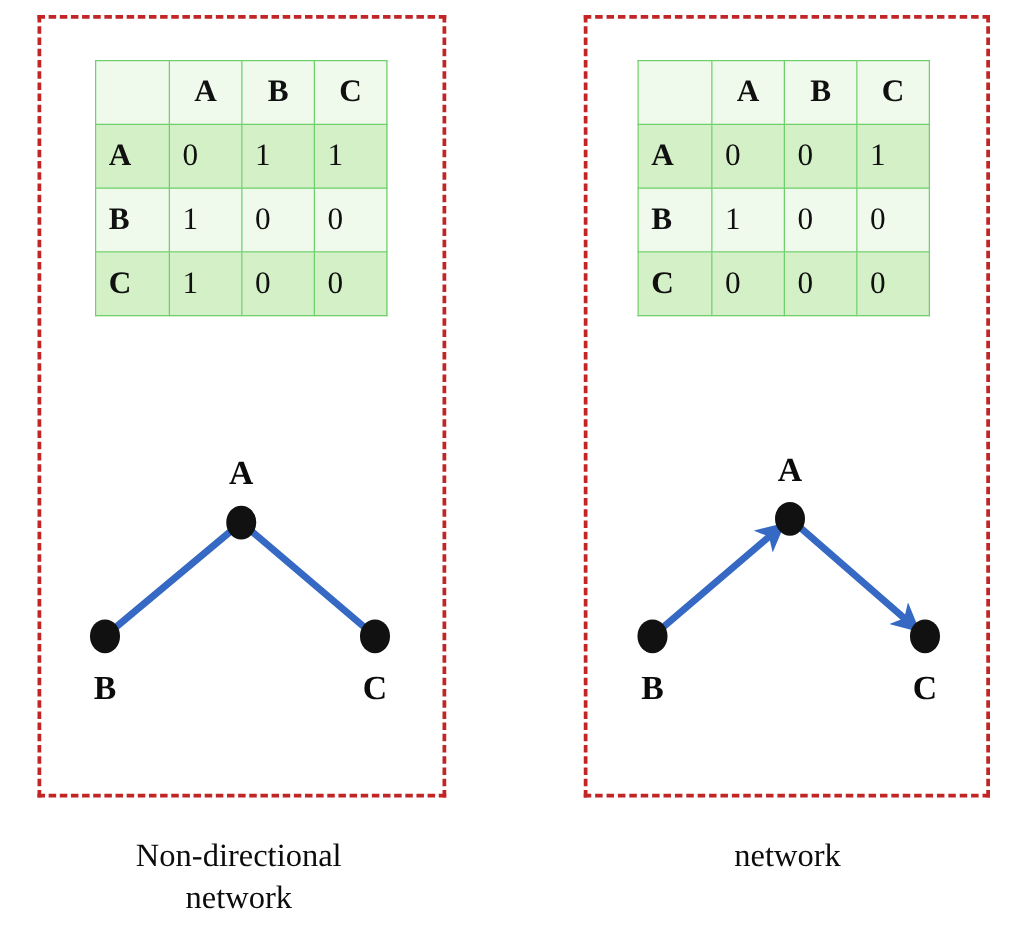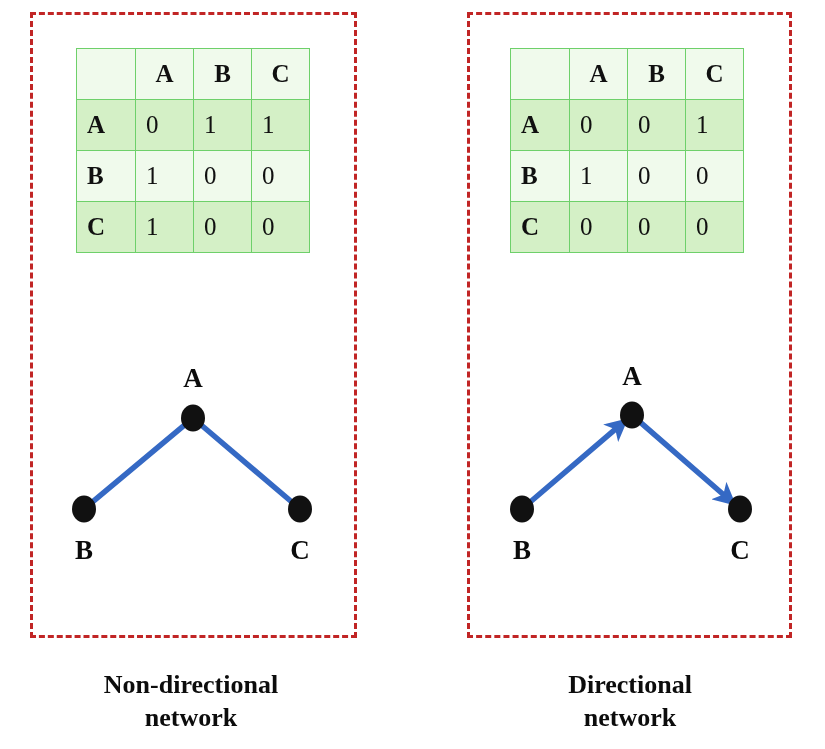--- a/index.html
+++ b/index.html
@@ -68,21 +68,21 @@
     color: #0b0b0b;
     text-align: center;
     width: 40px;
     line-height: 1;
   }
 
   
   .caption {
     position: absolute;
     text-align: center;
-    font-weight: bold;
+    font-weight: normal;
     font-size: 26px;
     color: #0c0c0c;
     line-height: 1.25;
     width: 360px;
   }
   #caption-left  { left: 11px;  top: 669px; }
   #caption-right { left: 450px; top: 669px; }
 </style>
 </head>
 <body>
@@ -179,15 +179,14 @@
     <div class="node-label" style="left: 502px; top: 537px;">B</div>
     <div class="node-label" style="left: 720px; top: 537px;">C</div>
   </div>
 
 <div class="caption" id="caption-left">
   <div>Non-directional</div>
   <div>network</div>
 </div>
 
 <div class="caption" id="caption-right">
-  <div>Directional</div>
   <div>network</div>
 </div>
 
 </body></html>

